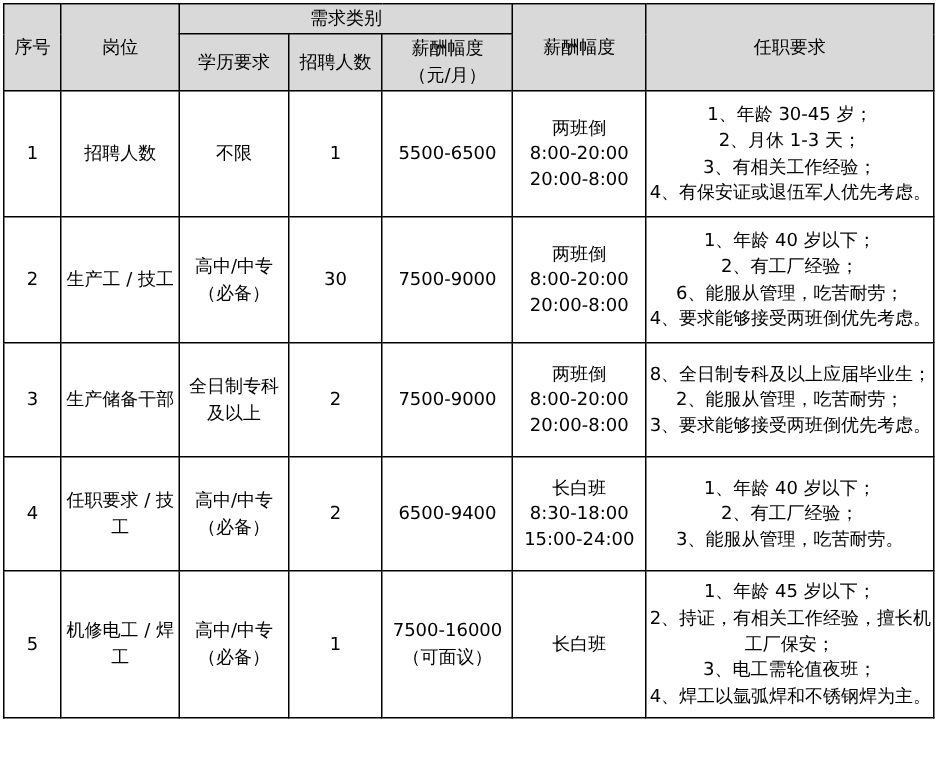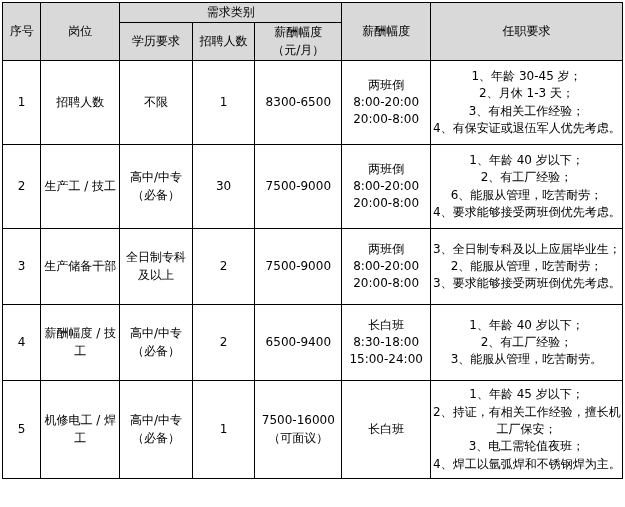--- a/index.html
+++ b/index.html
@@ -87,21 +87,21 @@
       <th class="hdr multi">薪酬幅度
 （元/月）</th>
     </tr>
   </thead>
   <tbody>
     <tr style="height:84px">
       <td class="seq-cell">1</td>
       <td class="post-cell multi">招聘人数</td>
       <td class="multi">不限</td>
       <td>1</td>
-      <td class="multi">8300-6500</td>
+      <td class="multi">5500-6500</td>
       <td class="multi time-cell">两班倒
 8:00-20:00
 20:00-8:00</td>
       <td class="req-cell">
         <div class="req-line">1、年龄 30-45 岁；</div>
         <div class="req-line">2、月休 1-3 天；</div>
         <div class="req-line">3、有相关工作经验；</div>
         <div class="req-line">4、有保安证或退伍军人优先考虑。</div>
       </td>
     </tr>
@@ -125,28 +125,28 @@
     <tr style="height:76px">
       <td class="seq-cell">3</td>
       <td class="post-cell multi">生产储备干部</td>
       <td class="multi nowrap-small">全日制专科及以上</td>
       <td>2</td>
       <td class="multi">7500-9000</td>
       <td class="multi time-cell">两班倒
 8:00-20:00
 20:00-8:00</td>
       <td class="req-cell">
-        <div class="req-line">3、全日制专科及以上应届毕业生；</div>
+        <div class="req-line">8、全日制专科及以上应届毕业生；</div>
         <div class="req-line">2、能服从管理，吃苦耐劳；</div>
         <div class="req-line">3、要求能够接受两班倒优先考虑。</div>
       </td>
     </tr>
     <tr style="height:76px">
       <td class="seq-cell">4</td>
-      <td class="post-cell multi">薪酬幅度 / 技工</td>
+      <td class="post-cell multi">任职要求 / 技工</td>
       <td class="multi">高中/中专
 （必备）</td>
       <td>2</td>
       <td class="multi">6500-9400</td>
       <td class="multi time-cell">长白班
 8:30-18:00
 15:00-24:00</td>
       <td class="req-cell">
         <div class="req-line">1、年龄 40 岁以下；</div>
         <div class="req-line">2、有工厂经验；</div>

